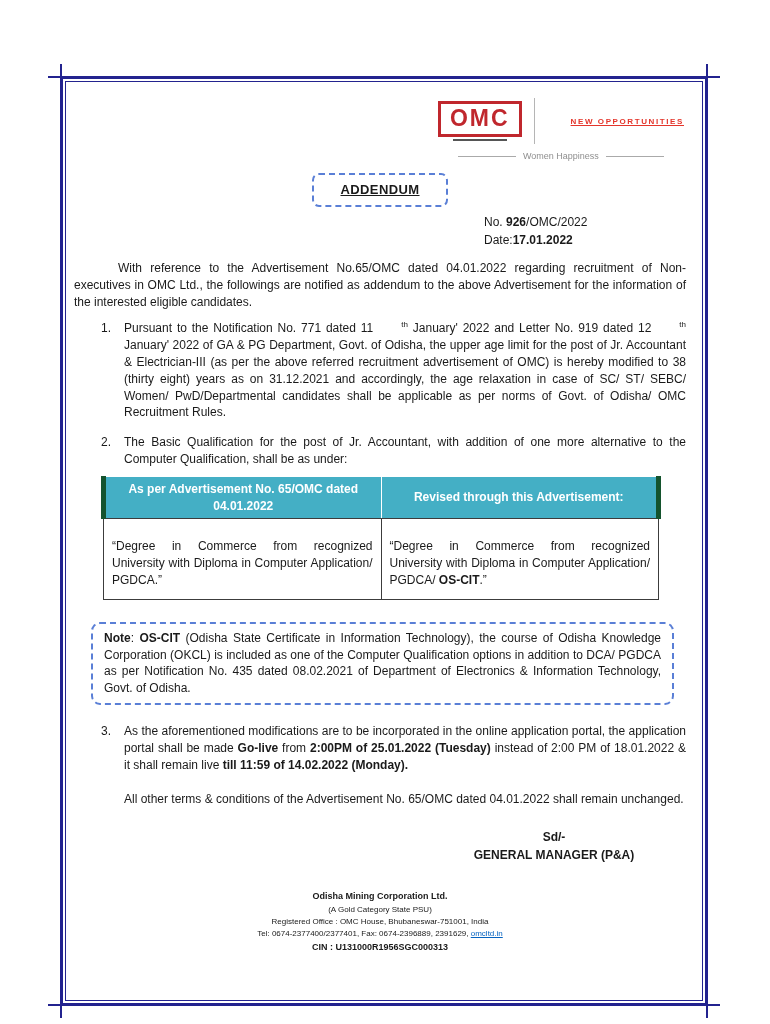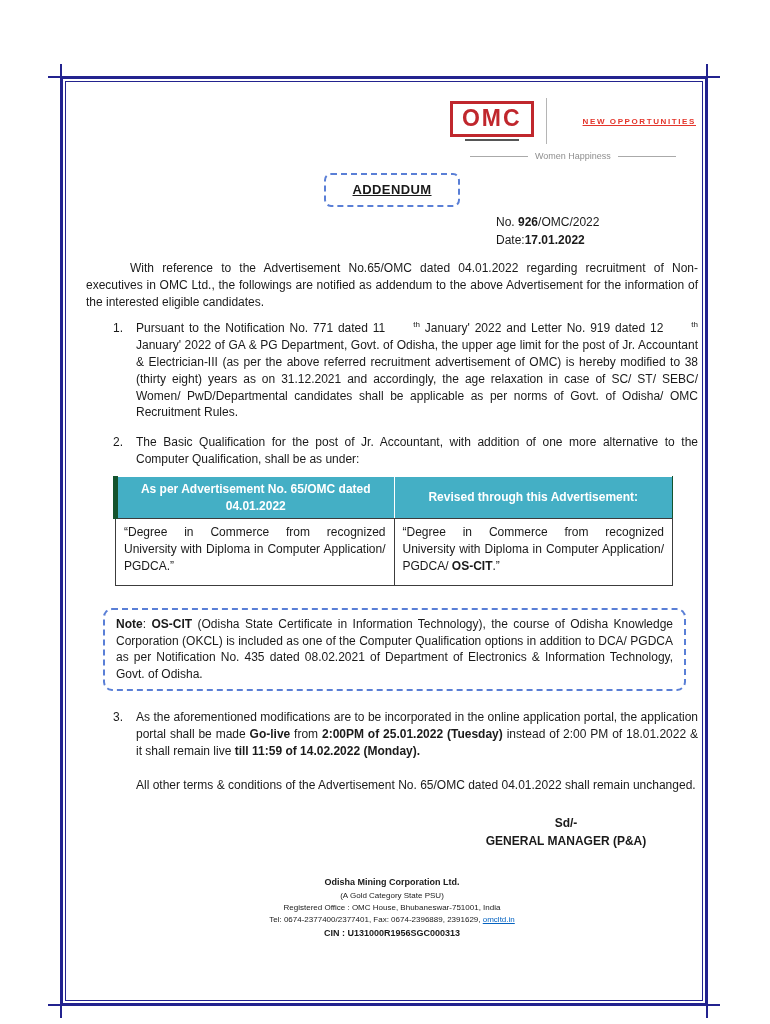--- a/index.html
+++ b/index.html
@@ -11,21 +11,21 @@
   
   .frame { position:absolute; left:60px; top:76px; width:648px; height:930px; }
   .frame-outer { position:absolute; inset:0; border:3px solid #23238f; }
   .frame-inner { position:absolute; inset:5px; border:1px solid #23238f; }
   .corner { position:absolute; width:0; height:0; }
   .corner .vbar { position:absolute; width:2px; height:26px; background:#23238f; left:-1px; top:-13px; }
   .corner .hbar { position:absolute; height:2px; width:26px; background:#23238f; top:-1px; left:-13px; }
   .corner.tl { left:1px; top:1px; } .corner.tr { left:647px; top:1px; }
   .corner.bl { left:1px; top:929px; } .corner.br { left:647px; top:929px; }
   
-  .content { position:absolute; left:68px; top:76px; width:648px; height:930px;
+  .content { position:absolute; left:56px; top:76px; width:648px; height:930px;
     box-sizing:border-box; padding:14px 18px; font-size:12px; line-height:1.4; }
   
   .logo-row { display:flex; justify-content:flex-end; margin:8px 2px 2px 0; }
   .logo-group { display:flex; flex-direction:column; align-items:center; }
   .logos { display:flex; align-items:center; gap:12px; }
   .omc-logo-wrap { display:flex; flex-direction:column; align-items:center; }
   .omc-logo { border:3px solid #c0272d; color:#c0272d; font-weight:800;
     font-size:23px; padding:1px 9px; letter-spacing:2px; line-height:1.2; }
   .omc-underline { width:54px; height:2px; background:#555; margin-top:2px; }
   .logo-divider { width:1px; height:46px; background:#b5b5b5; }
@@ -45,23 +45,23 @@
   
   .intro { text-align:justify; text-indent:44px; margin:10px 0 8px 0; }
   .li { position:relative; padding-left:50px; text-align:justify; margin-top:10px; }
   .li-num { position:absolute; left:27px; top:0; }
   
   .qual-table { border-collapse:collapse; margin:8px 0 0 27px; width:560px; table-layout:fixed; }
   .qual-table th { background:#44afc5; color:#ffffff; font-size:12px; font-weight:bold;
     text-align:center; vertical-align:middle; padding:4px 10px; border:1px solid #ffffff;
     border-bottom:1px solid #3c3c3c; }
   .qual-table th:first-child { border-left:5px solid #14532d; }
-  .qual-table th:last-child { border-right:1px solid #14532d; }
+  .qual-table th:last-child { border-right:5px solid #14532d; }
   .qual-table thead tr { border-top:1px solid #3c3c3c; }
-  .qual-table td { border:1px solid #3c3c3c; padding:5px 8px 10px 8px; font-size:12px;
+  .qual-table td { border:1px solid #3c3c3c; padding:19px 8px 10px 8px; font-size:12px;
     text-align:justify; vertical-align:top; }
   
   .dashed-box { border:2px dashed #5a7fd6; border-radius:9px; padding:6px 11px;
     text-align:justify; margin:22px 12px 0 17px; }
   
   .closing { padding-left:50px; text-align:justify; margin-top:18px; }
   
   .signature { margin:20px 0 0 365px; width:230px; text-align:center; font-weight:bold; line-height:1.5; }
   
   .nb-box { margin-top:18px; }

